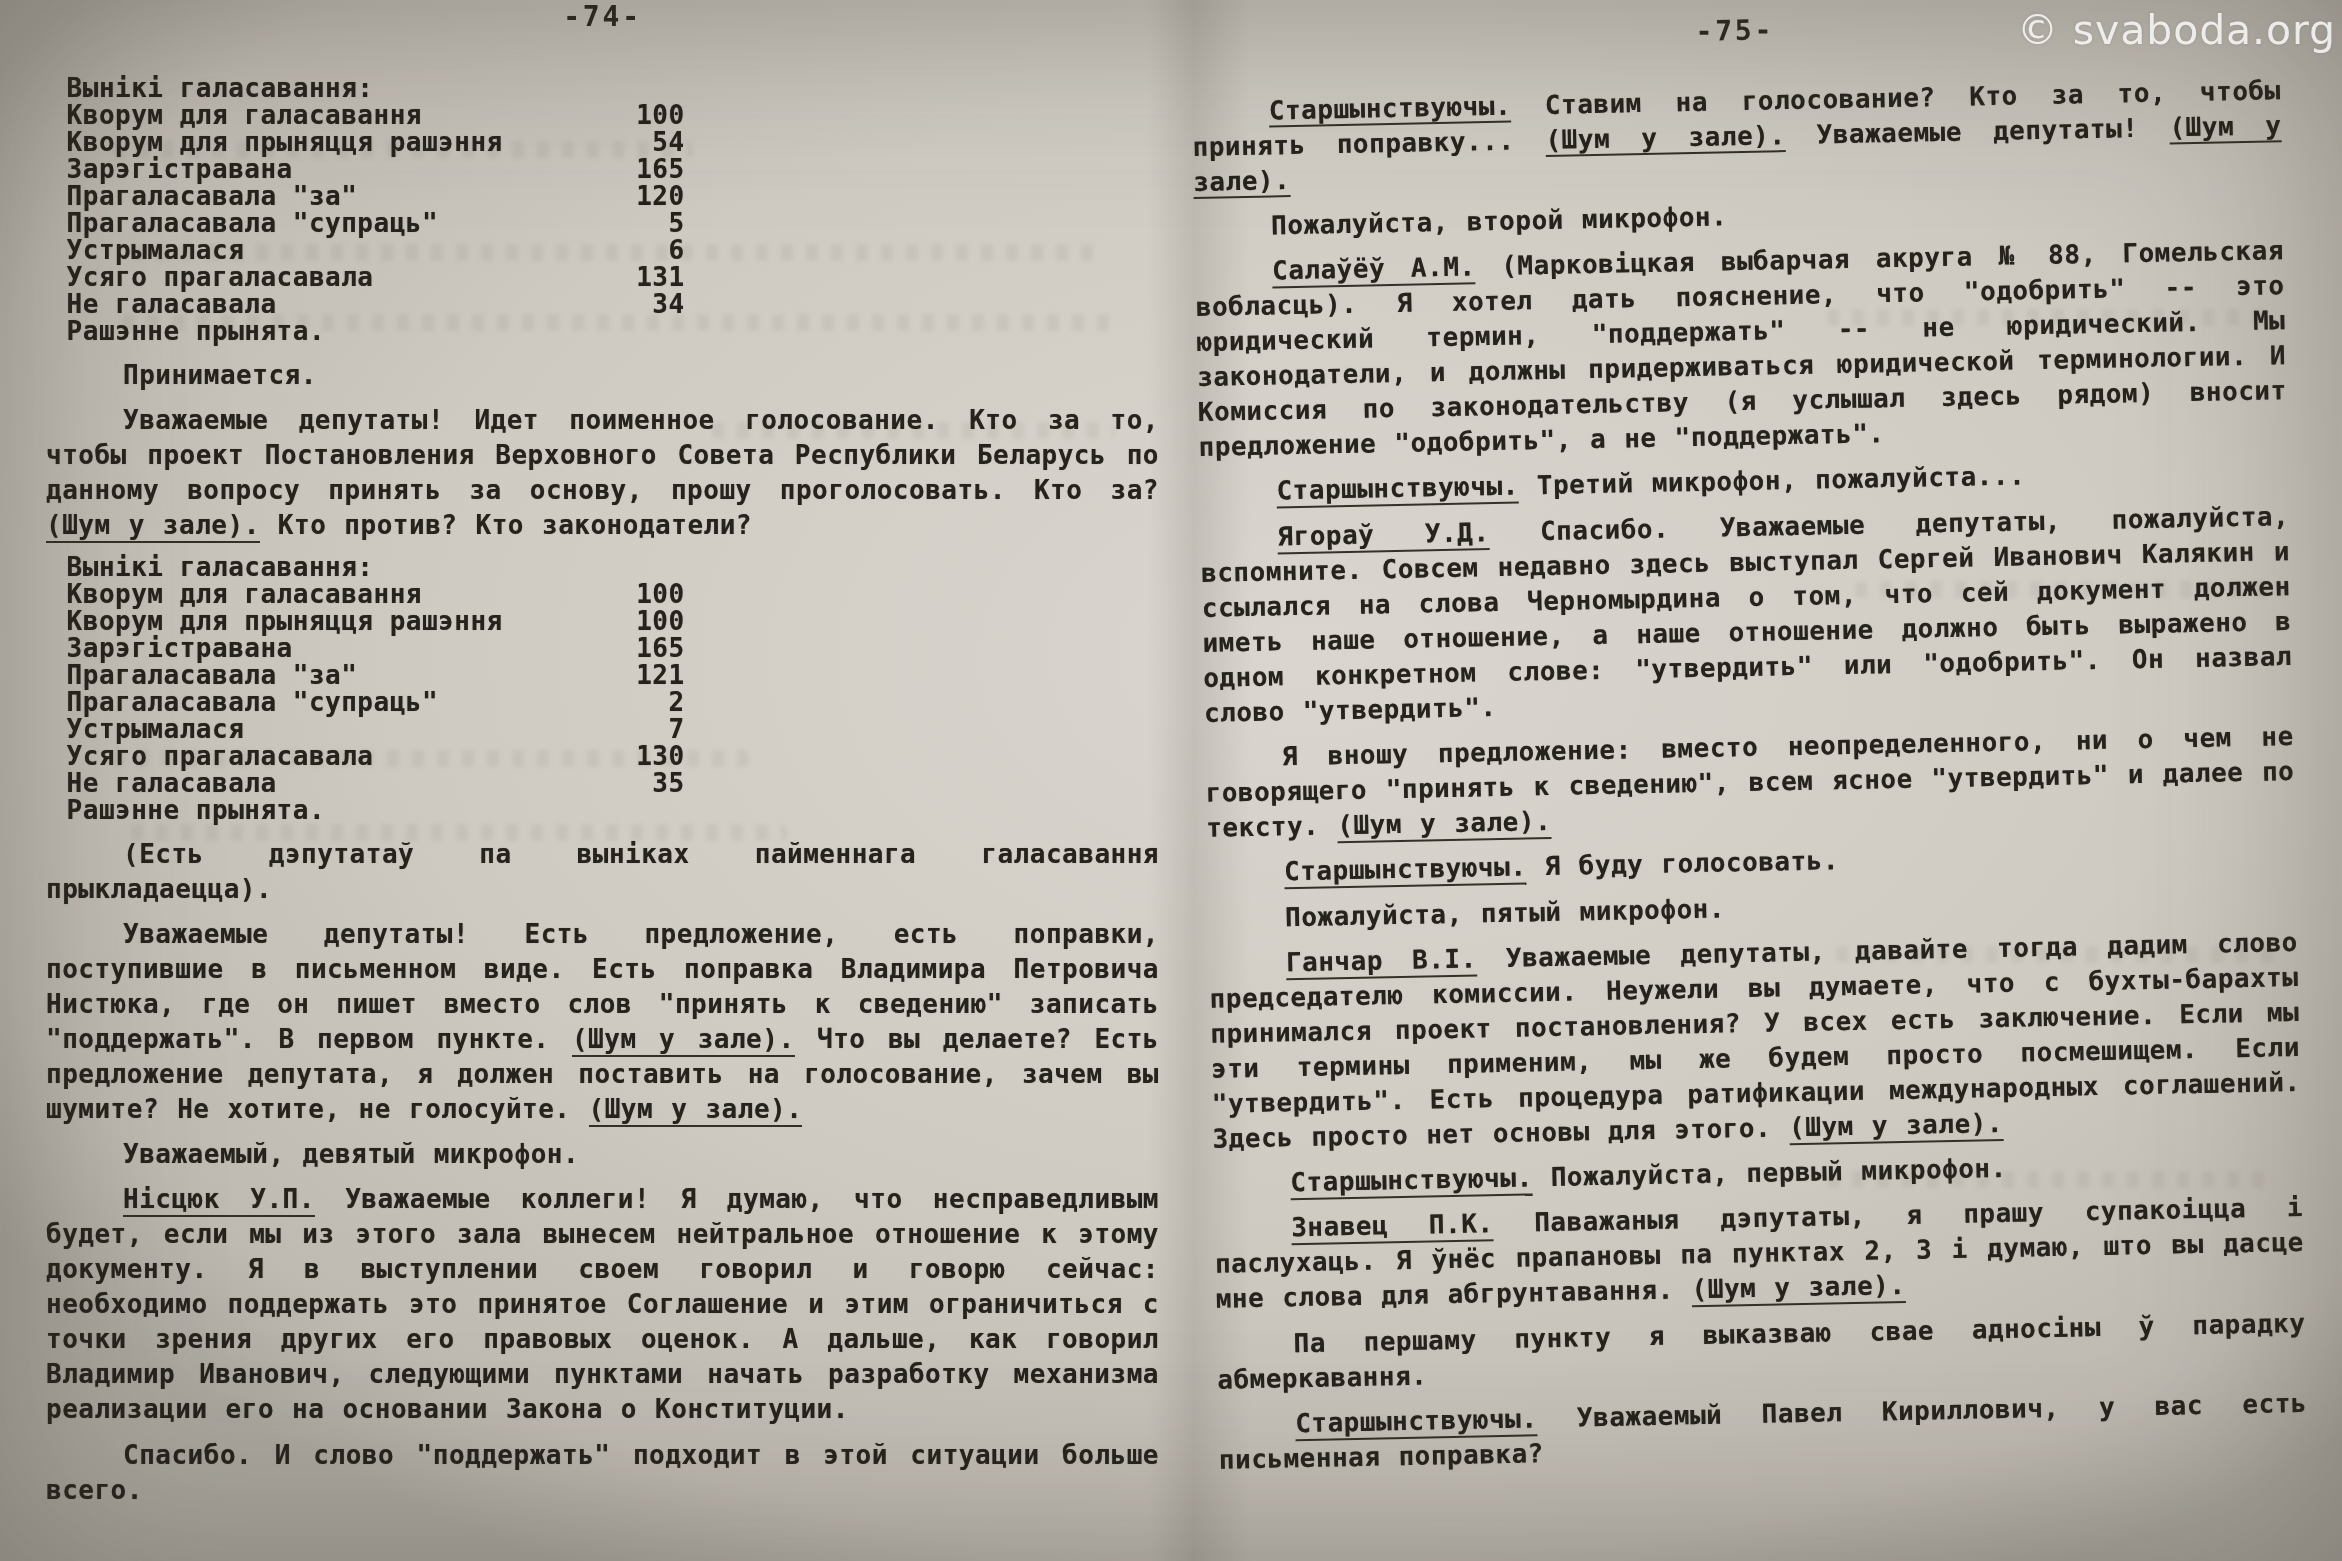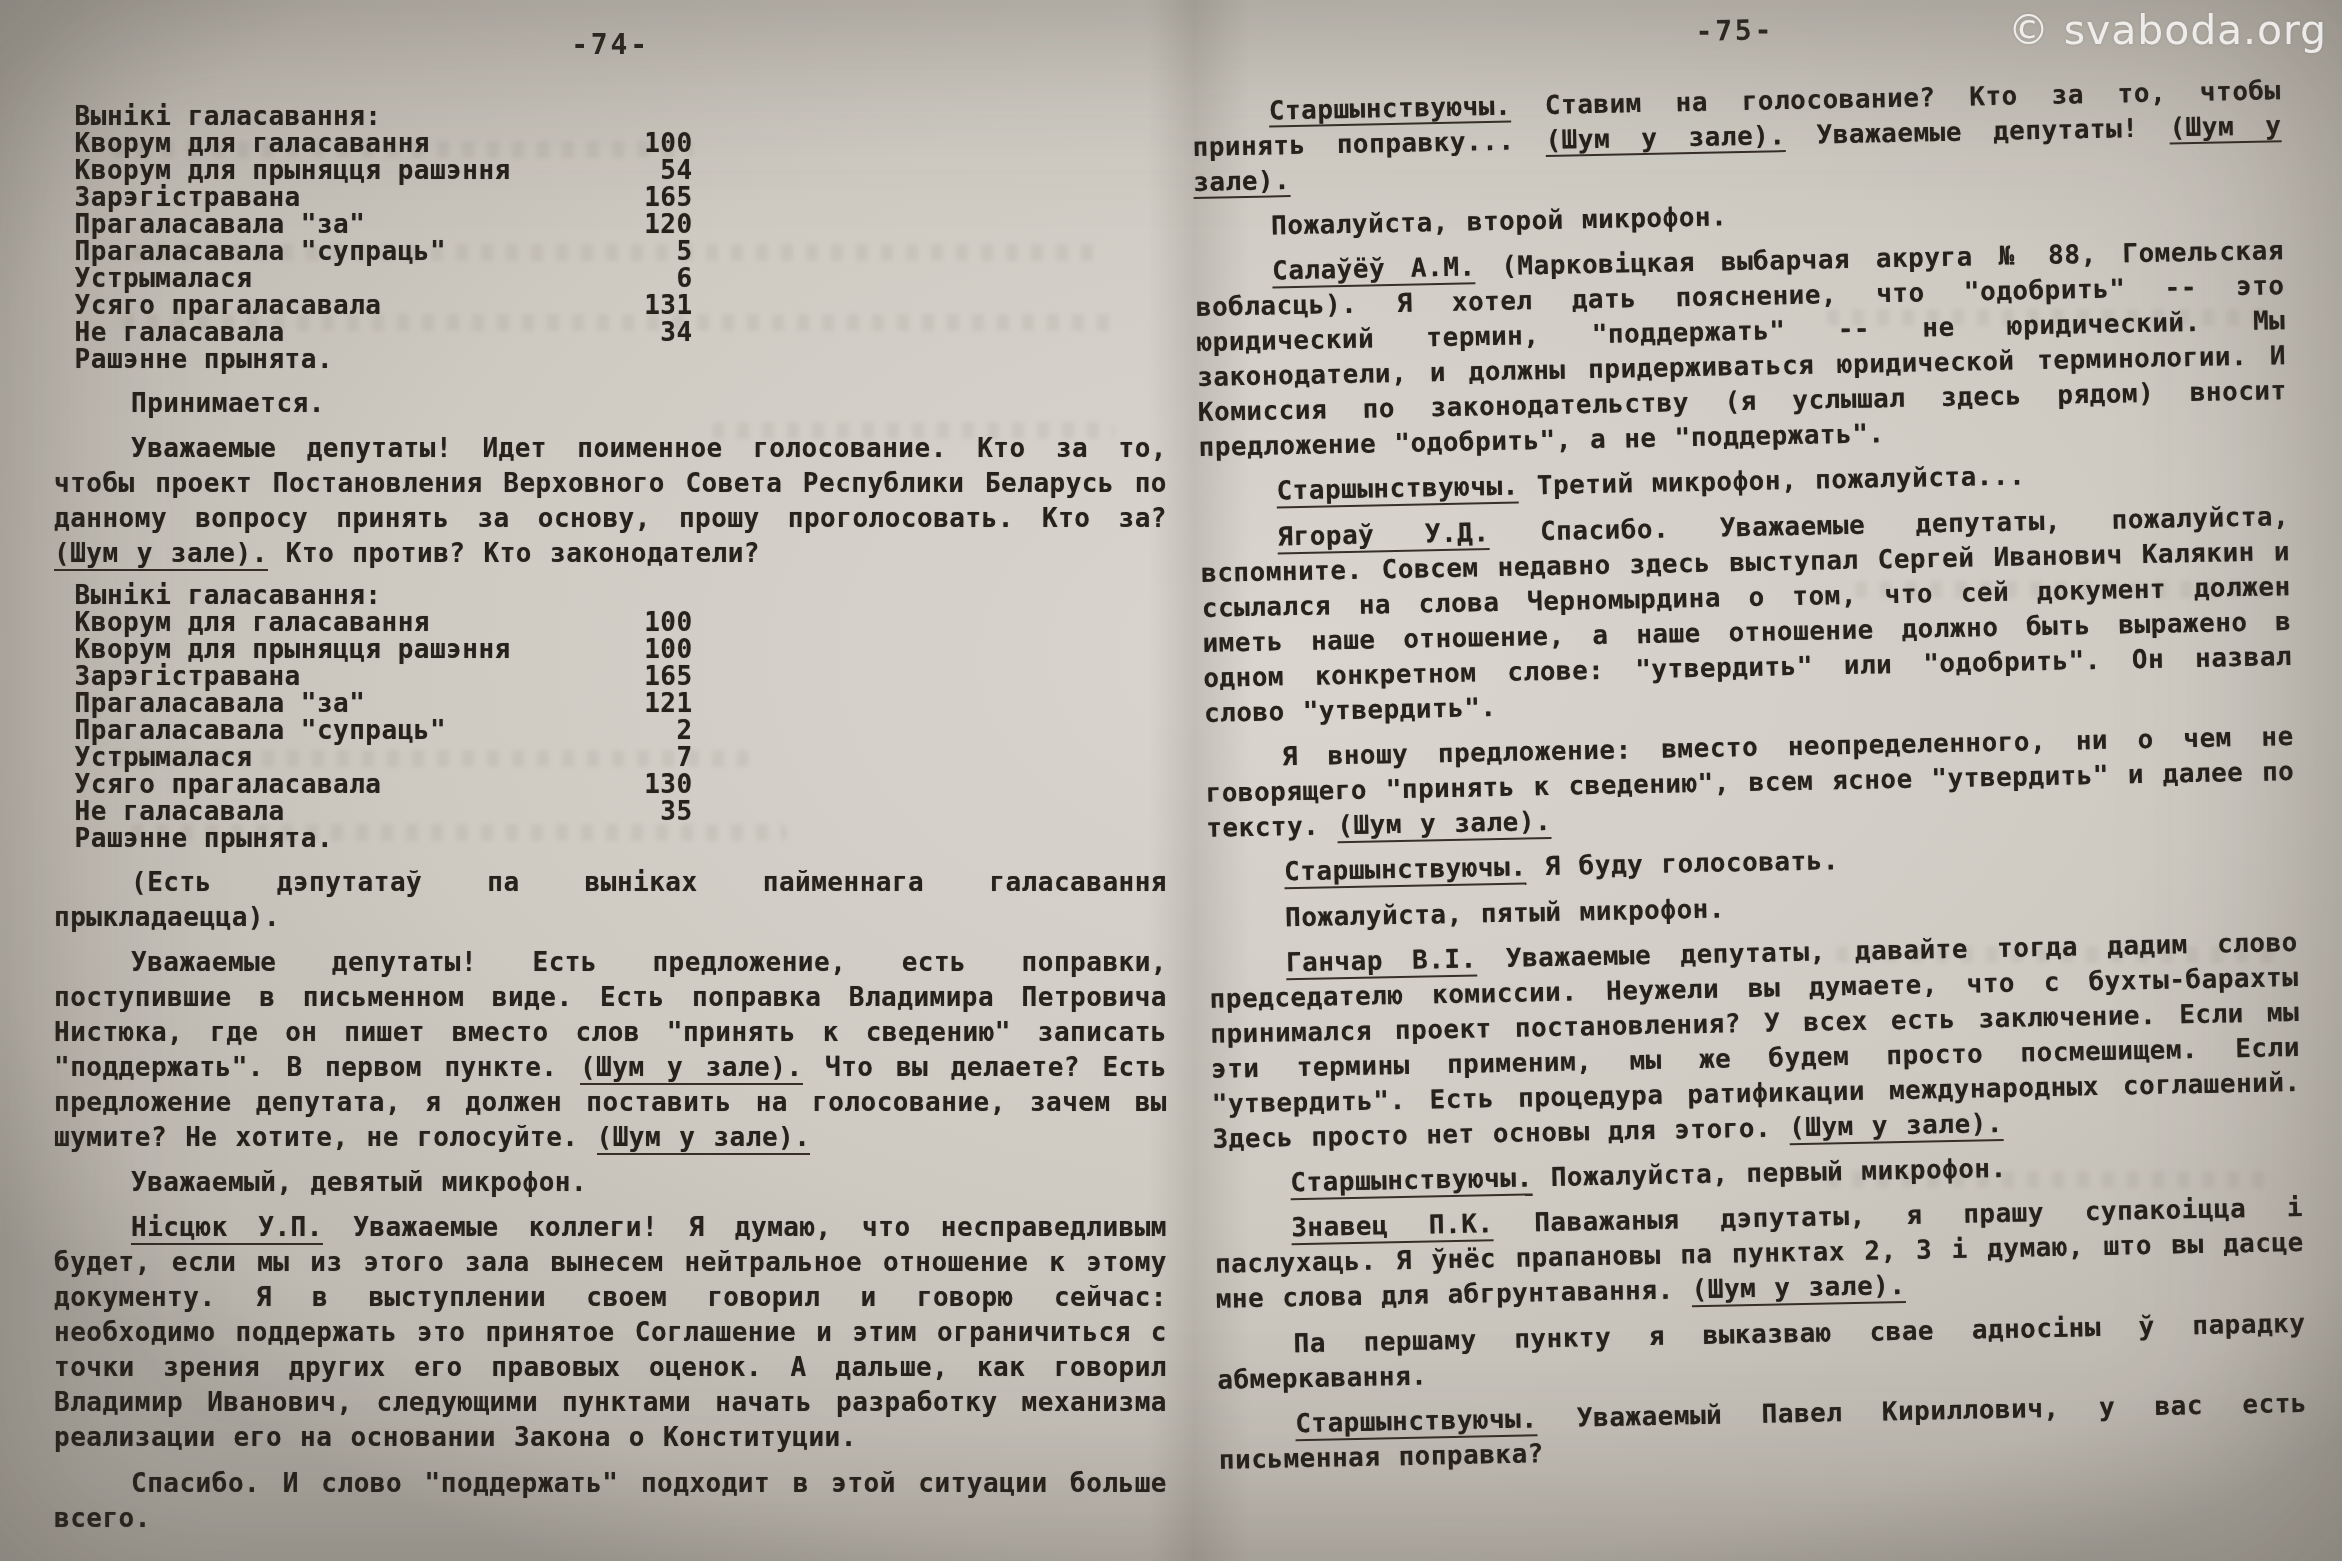--- a/index.html
+++ b/index.html
@@ -17,21 +17,21 @@
     position:absolute;top:0;left:1148px;width:103px;height:100%;z-index:1;
     background:linear-gradient(90deg,rgba(70,64,56,0) 0%,rgba(70,64,56,.14) 45%,rgba(70,64,56,.10) 60%,rgba(70,64,56,0) 100%);
     pointer-events:none;
   }
   .ghost{
     position:absolute;z-index:0;pointer-events:none;opacity:.55;filter:blur(2.3px);
     background:repeating-linear-gradient(90deg,rgba(104,96,84,.16) 0 12px,rgba(104,96,84,0) 12px 25px);
     border-radius:5.6px;height:17px;
   }
   .page{position:absolute;top:0;z-index:2;}
-  .page-left{left:54px;width:1113px;padding-top:28px;}
+  .page-left{left:46px;width:1113px;}
   .page-right{left:1218px;width:1089px;padding-top:22.5px;transform:rotate(-1.15deg);transform-origin:8% 95%;}
   .pagenum{
     text-align:center;font-size:28px;font-weight:bold;letter-spacing:2.8px;
     margin:0 0 42px 0;color:#2a2620;
   }
   .page-right .pagenum{margin-bottom:37px;}
   p.para{
     margin:0 0 10.3px 0;
     font-size:26px;font-weight:bold;letter-spacing:0.5px;line-height:35px;
     text-align:justify;text-align-last:left;
@@ -43,21 +43,21 @@
   .vote-table{margin:0 0 13px 20.6px;width:618px;}
   .vote-row{
     display:flex;justify-content:space-between;align-items:baseline;
     font-size:26px;font-weight:bold;letter-spacing:0.5px;line-height:27px;
     text-shadow:0 0 0.9px rgba(45,38,30,.45);
     white-space:nowrap;
   }
   .vote-label{text-align:left;}
   .vote-value{text-align:right;min-width:66px;}
   .watermark{
-    position:absolute;top:5.6px;right:15px;z-index:6;
+    position:absolute;top:5.6px;right:6px;z-index:6;
     font-family:"DejaVu Sans","Liberation Sans",sans-serif;
     font-size:41px;color:rgba(255,255,255,.82);
     letter-spacing:0.9px;text-shadow:0 0 2.8px rgba(120,115,105,.35);
   }
 </style>
 </head>
 <body>
 
 <div class="scan">
 

